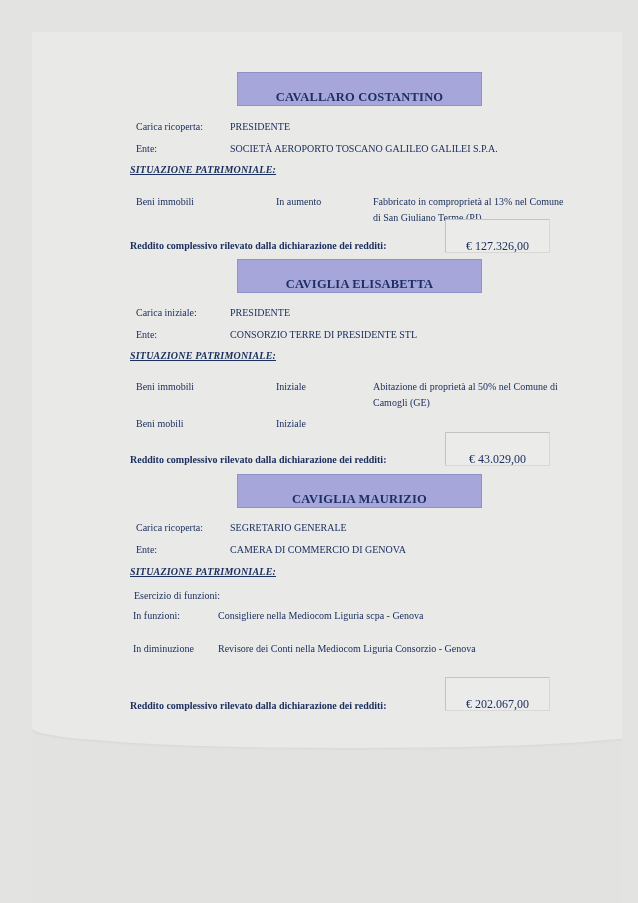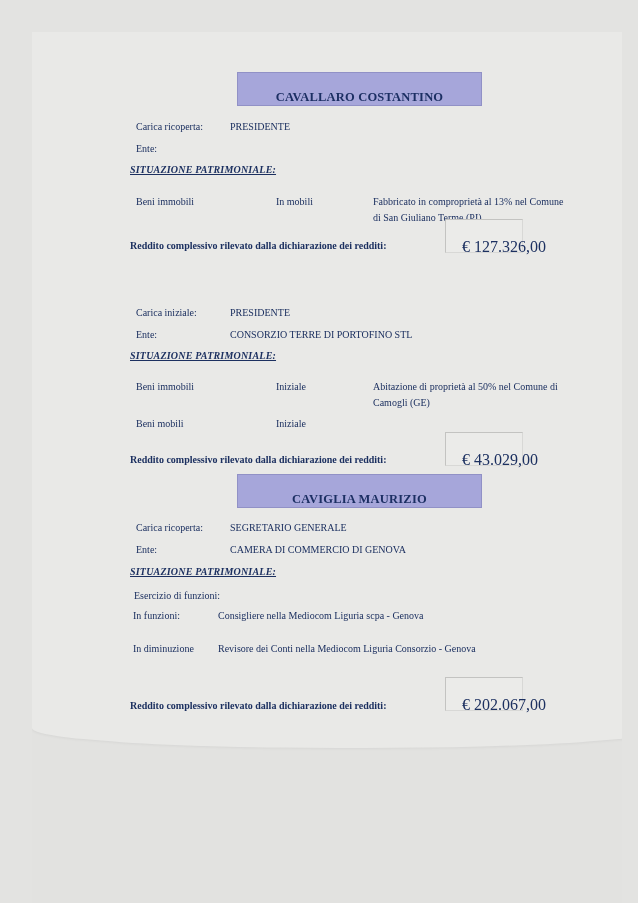--- a/index.html
+++ b/index.html
@@ -53,62 +53,64 @@
     .situazione {
       font-weight: bold;
       font-style: italic;
       text-decoration: underline;
       letter-spacing: 0.2px;
     }
     .bold { font-weight: bold; text-align: center; }
     .value-box {
       position: absolute;
       left: 413px;
-      width: 78px;
+      width: 105px;
       height: 23px;
       background: #ebebe9;
       border: 1px solid #c3c3c1;
       border-right-color: #d8d8d6;
       border-bottom-color: #d8d8d6;
       color: #1c3060;
-      font-size: 16px;
+      font-size: 12px;
       line-height: 21px;
       text-align: center;
       white-space: nowrap;
     }
   </style>
 </head>
 <body>
 
 <div class="canvas">
   <div class="sheet"></div>
 
   <div class="banner" style="top:40px">CAVALLARO COSTANTINO</div>
 
   <span class="txt" style="top:71px;left:88px">Carica ricoperta:</span>
   <span class="txt" style="top:71px;left:182px">PRESIDENTE</span>
 
   <span class="txt" style="top:93px;left:88px">Ente:</span>
+  <span class="txt" style="top:93px;left:182px">SOCIETÀ AEROPORTO TOSCANO GALILEO GALILEI S.P.A.</span>
 
   <span class="txt situazione" style="top:114px;left:82px">SITUAZIONE PATRIMONIALE:</span>
 
   <span class="txt" style="top:146px;left:88px">Beni immobili</span>
-  <span class="txt" style="top:146px;left:228px">In mobili</span>
+  <span class="txt" style="top:146px;left:228px">In aumento</span>
   <span class="txt desc" style="top:146px;left:325px">Fabbricato in comproprietà al 13% nel Comune
 di San Giuliano Terme (PI)</span>
 
   <span class="txt bold" style="top:190px;left:82px">Reddito complessivo rilevato dalla dichiarazione dei redditi:</span>
   <div class="value-box" style="top:187px">€ 127.326,00</div>
 
+  <div class="banner" style="top:227px">CAVIGLIA ELISABETTA</div>
 
   <span class="txt" style="top:257px;left:88px">Carica iniziale:</span>
   <span class="txt" style="top:257px;left:182px">PRESIDENTE</span>
 
   <span class="txt" style="top:279px;left:88px">Ente:</span>
-  <span class="txt" style="top:279px;left:182px">CONSORZIO TERRE DI PORTOFINO STL</span>
+  <span class="txt" style="top:279px;left:182px">CONSORZIO TERRE DI PRESIDENTE STL</span>
 
   <span class="txt situazione" style="top:300px;left:82px">SITUAZIONE PATRIMONIALE:</span>
 
   <span class="txt" style="top:331px;left:88px">Beni immobili</span>
   <span class="txt" style="top:331px;left:228px">Iniziale</span>
   <span class="txt desc" style="top:331px;left:325px">Abitazione di proprietà al 50% nel Comune di
 Camogli (GE)</span>
 
   <span class="txt" style="top:368px;left:88px">Beni mobili</span>
   <span class="txt" style="top:368px;left:228px">Iniziale</span>

